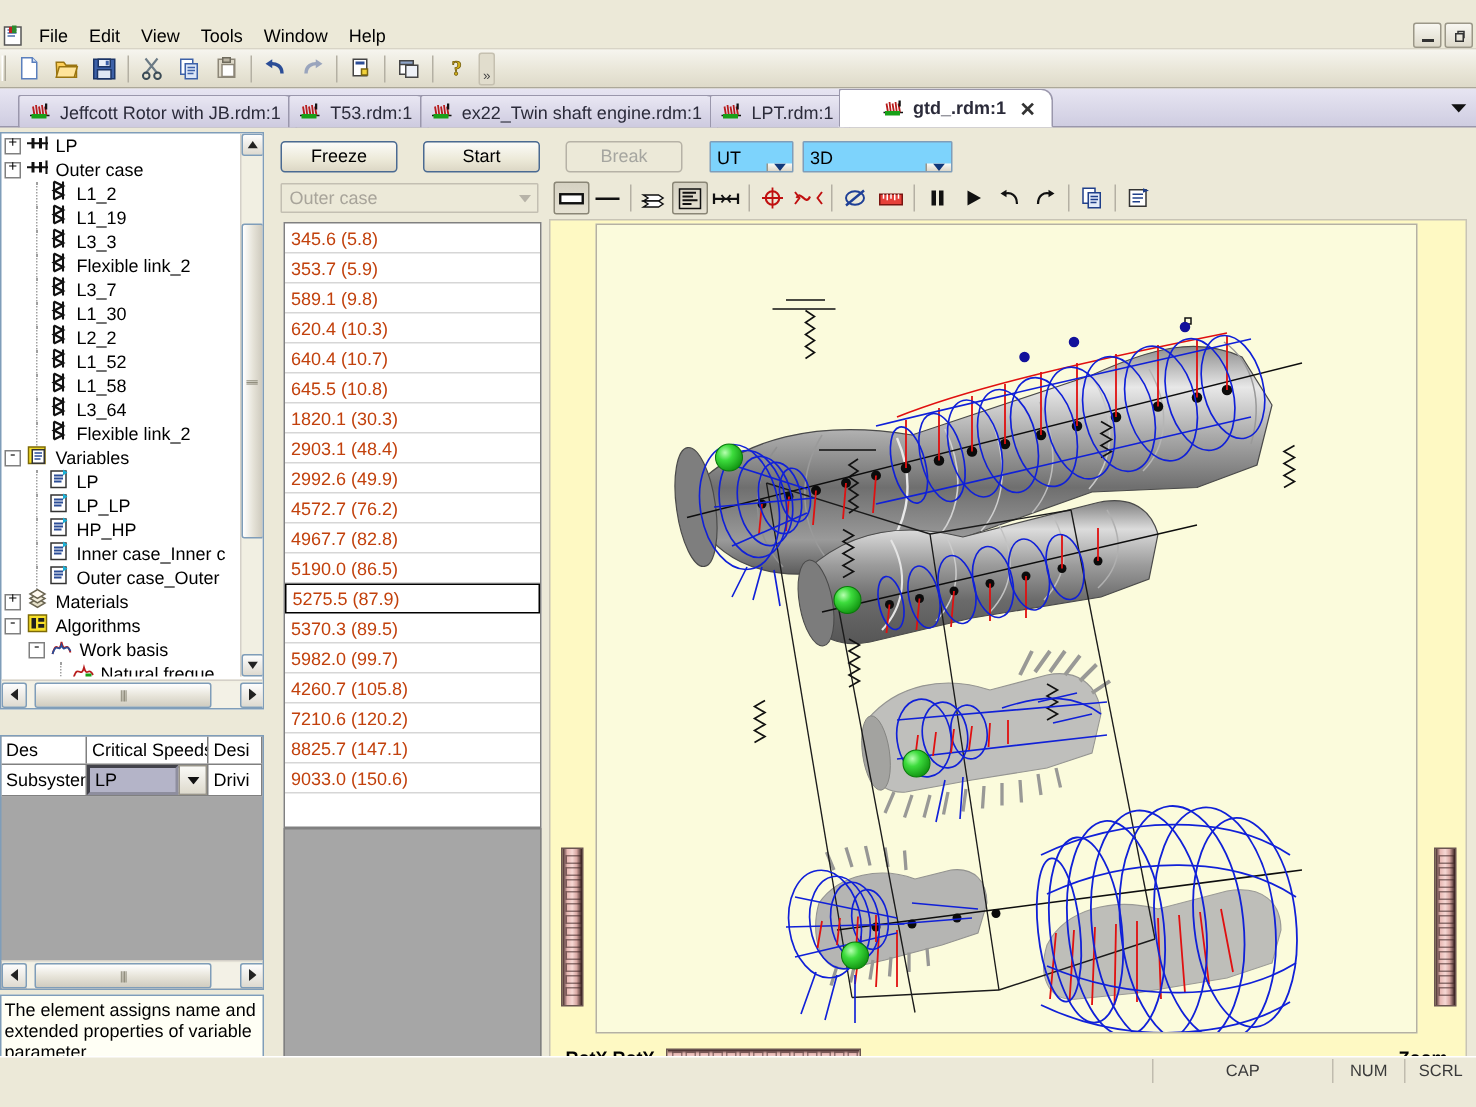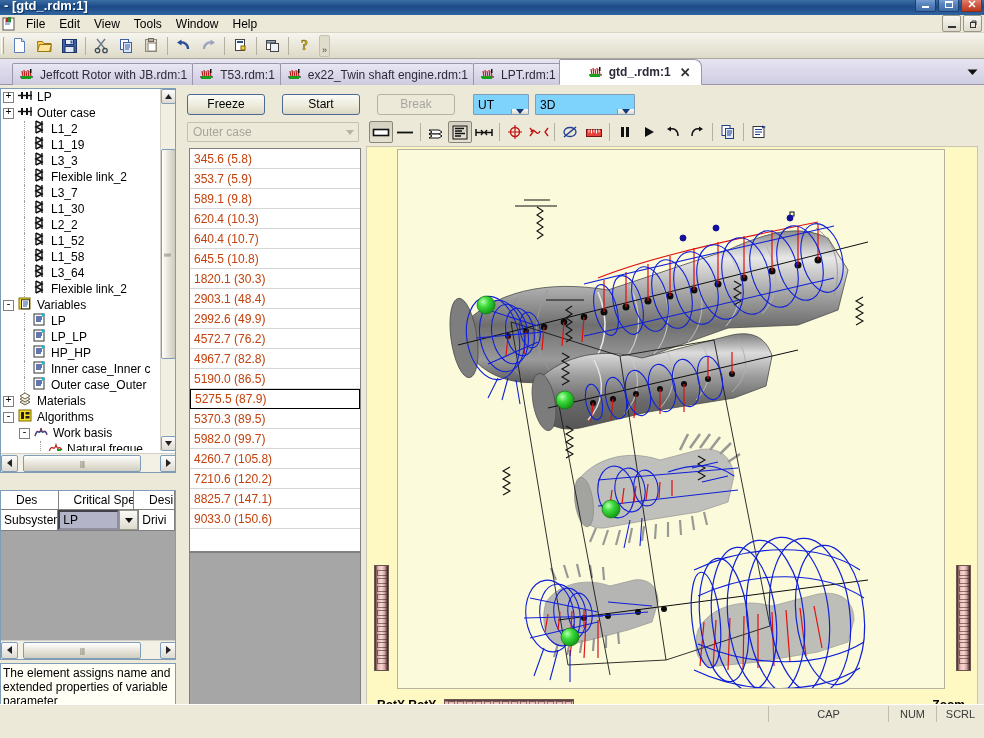--- a/index.html
+++ b/index.html
@@ -164,21 +164,21 @@
   .prop-panel {
     position:absolute; left:0; top:490px; width:176px; height:170px;
     border:1px solid #7f9db9; background:#a6a6a6; overflow:hidden;
   }
   .prop-hdr {
     display:flex; height:19px; background:#ffffff;
     border-bottom:1px solid #808080; font-size:12px;
   }
   .prop-hdr div {
     border-right:1px solid #808080; padding:2px 3px;
-    overflow:hidden; white-space:nowrap;margin-left:12px;
+    overflow:hidden; white-space:nowrap;
   }
   .prop-row {
     display:flex; height:21px; background:#ffffff; font-size:12px;
     border-bottom:1px solid #808080;
   }
   .prop-row .cell { border-right:1px solid #808080; padding:3px 3px; overflow:hidden; white-space:nowrap;}
   .combo-cell {
     display:flex; align-items:stretch; border-right:1px solid #808080;
     overflow:hidden; background:#fff;
   }
@@ -308,36 +308,20 @@
     z-index:-1;
   }
 </style>
 </head>
 <body>
 
 <div id="app">
 
   <div class="outer-frame"></div>
 
-  <div class="titlebar">
-    <div class="tb-text"> - [gtd_.rdm:1]</div>
-    <div class="tb-btns">
-      <div class="tb-btn">
-          <div class="tb-glyph-min"></div>
-        </div>
-      <div class="tb-btn">
-          <div class="tb-glyph-max"></div>
-        </div>
-      <div class="tb-btn close">
-        <svg width="8" height="8" viewBox="0 0 8 8">
-            <path d="M1 1 L7 7 M7 1 L1 7" stroke="#fff" stroke-width="1.6" fill="none"></path>
-          </svg>
-      </div>
-    </div>
-  </div>
 
   <div class="menubar">
     <div class="menu-appicon">
       <svg width="16" height="16" viewBox="0 0 16 16">
         <rect x="2" y="2" width="11" height="12" fill="#fff" stroke="#555"></rect>
         <path d="M4 4h6M4 6h6M4 8h5" stroke="#4a6ea9" stroke-width="1"></path>
         <rect x="7" y="1" width="3" height="5" fill="#2c8a2c"></rect>
         <rect x="5" y="2" width="2" height="4" fill="#c02020"></rect>
       </svg>
     </div>

